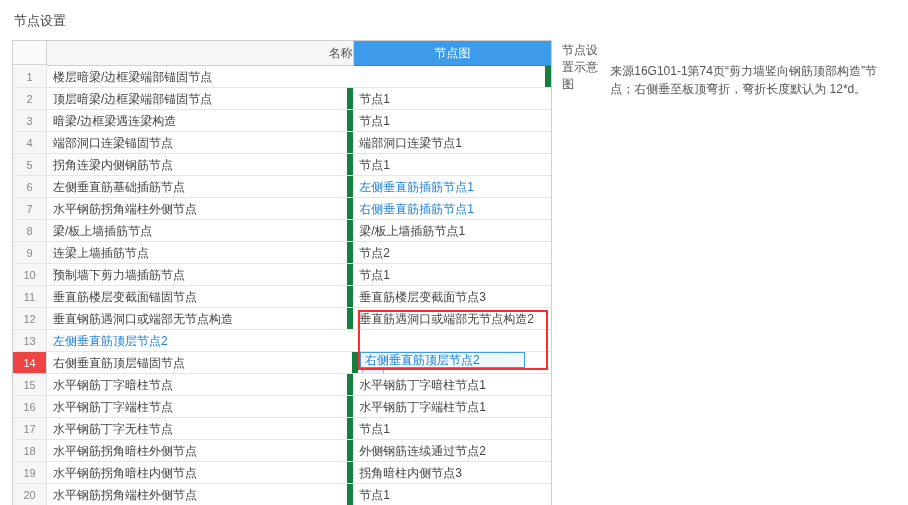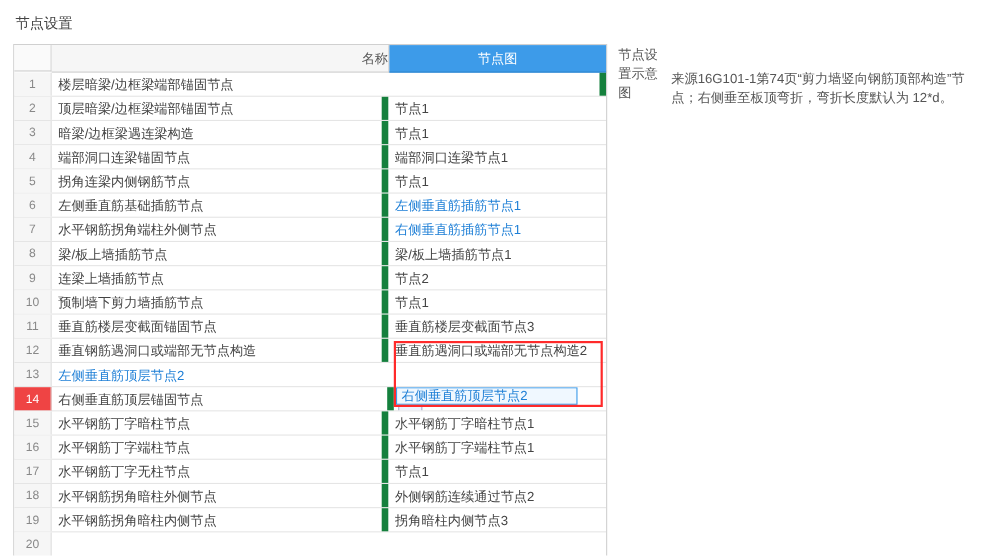--- a/index.html
+++ b/index.html
@@ -20,21 +20,21 @@
     .right { width: 340px; display: flex; flex-direction: row; }
 
     .grid { border: 1px solid #d0d0d0; }
     .ghead { display: flex; background: #fafafa; }
     .gh-rownum { width: 34px; border-right: 1px solid #d0d0d0; border-bottom: 1px solid #d0d0d0; height: 24px; }
     .gh-name { flex: 1.55; border-right: 1px solid #d0d0d0; border-bottom: 1px solid #d0d0d0; text-align: right; line-height: 24px; font-weight: normal; color: #555; background:#f6f6f6;}
     .gh-node { flex: 1; background: #3d9be9; color: #fff; text-align: center; line-height: 24px; border-bottom: 1px solid #2f86cd; }
 
     .gbody { max-height: 440px; overflow-y: auto; }
     .grow { display: flex; height: 22px; border-bottom: 1px solid #e5e5e5; }
-    .grow:last-child { border-bottom: none; flex-direction: column; }
+    .grow:last-child { border-bottom: none; }
     .c-num { width: 34px; background: #f6f6f6; color: #888; text-align: center; line-height: 22px; border-right: 1px solid #e0e0e0; font-size: 11px; }
     .c-name { flex: 1.55; padding: 0 6px; line-height: 22px; border-right: 6px solid #15803d; white-space: nowrap; overflow: hidden; color:#444;}
     .c-node { flex: 1; padding: 0 6px; line-height: 22px; white-space: nowrap; overflow: hidden; color:#444;}
     .link { color: #1e7fd6; }
     .grow.active .c-num { background: #ef4444; color: #fff; }
     .grow.active .c-node { position: relative; }
     .edit-wrap { position: relative; display: flex; align-items: flex-start; height: 100%; flex-direction: column; }
     .edit-input {
         flex: 1; height: 20px; border: 1px solid #3d9be9; outline: none;
         padding: 0 4px; font-size: 12px; color: #1e7fd6; background: #f0f8ff;

